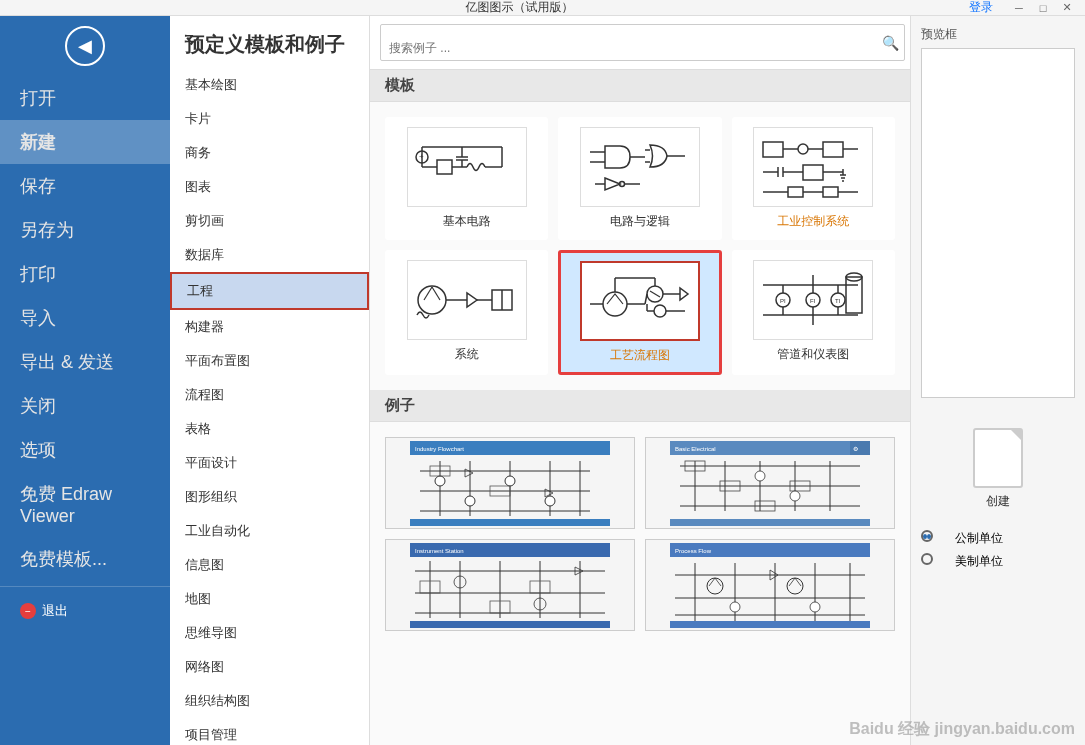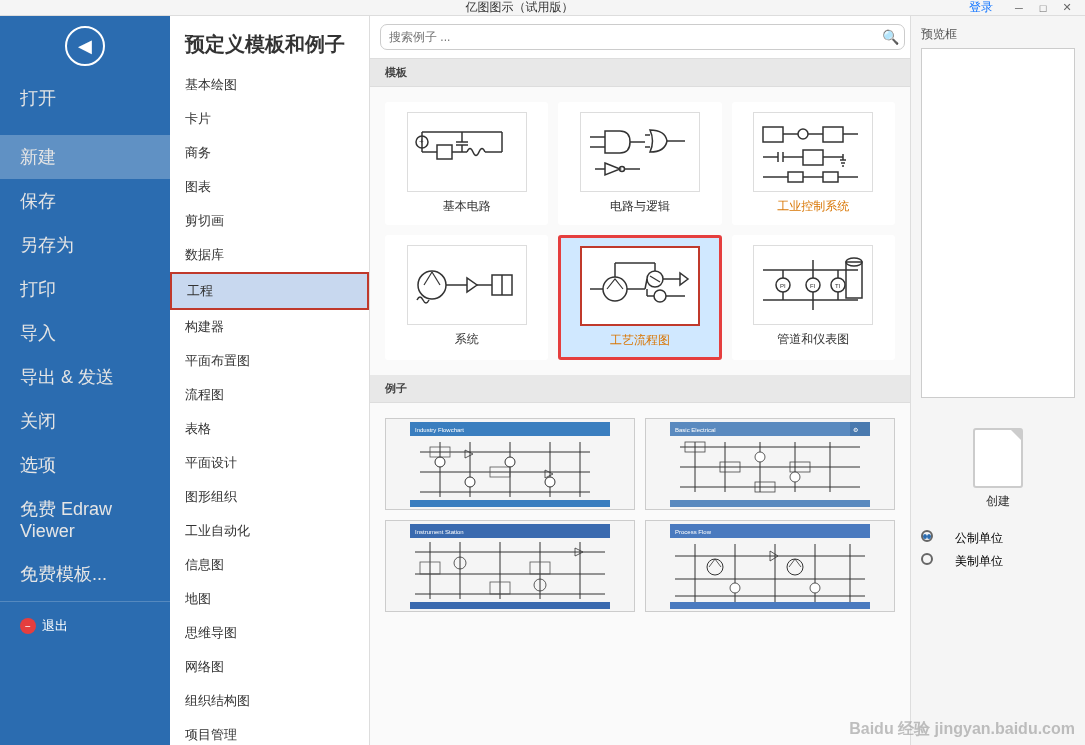--- a/index.html
+++ b/index.html
@@ -43,21 +43,21 @@
       color: white;
       font-size: 18px;
     }
     .sidebar-item {
       color: #e5e5e5;
       padding: 10px 20px;
       cursor: pointer;
       font-size: 18px;
       transition: background 0.1s;
     }
-    .sidebar-item.active { background: rgba(255,255,255,0.25); font-weight: normal; margin-top: 15px; }
+    .sidebar-item.active { background: rgba(255,255,255,0.25); font-weight: bold; }
     .sidebar-divider { height: 1px; background: rgba(255,255,255,0.2); margin: 5px 0; }
     .sidebar-exit { display: flex; align-items: center; gap: 6px; color: white; padding: 10px 20px; cursor: pointer; }
     .exit-icon { width: 16px; height: 16px; background: #e53e3e; border-radius: 50%; display: inline-flex; align-items: center; justify-content: center; color: white; font-size: 10px; }
 
     
     .content-area { display: flex; flex: 1; overflow: hidden; }
 
     
     .category-panel {
       width: 200px;
@@ -90,21 +90,21 @@
       overflow: hidden;
       display: flex;
       flex-direction: column;
       background: #fafafa;
     }
     .templates-scrollable { flex: 1; overflow-y: auto; padding: 0; }
 
     .section-header {
       background: #e8e8e8;
       padding: 6px 15px;
-      font-size: 11px;
+      font-size: 15px;
       font-weight: bold;
       color: #444;
       border-bottom: 1px solid #ddd;
       position: sticky;
       top: 0;
       z-index: 1;
     }
 
     .template-grid {
       display: grid;
@@ -311,21 +311,21 @@
         <div class="category-list-item">网络图</div>
         <div class="category-list-item">组织结构图</div>
         <div class="category-list-item">项目管理</div>
 
       </div>
     </div>
 
     <div class="templates-area">
 
       <div style="padding: 8px 10px; background: #fff; border-bottom: 1px solid #ddd; display: flex; align-items: center;">
-        <input type="text" style="flex: 1 1 0%; padding: 5px 28px 5px 8px; border: 1px solid rgb(204, 204, 204); border-radius: 7px; font-size: 12px; outline: none;" placeholder="搜索例子 ...">
+        <input type="text" style="flex: 1 1 0%; padding: 16px 28px 5px 8px; border: 1px solid rgb(204, 204, 204); border-radius: 2px; font-size: 12px; outline: none;" placeholder="搜索例子 ...">
         <span style="margin-left:-22px; color:#999; font-size:14px;">🔍</span>
       </div>
 
       <div class="templates-scrollable">
 
         <div class="section-header">模板</div>
 
         <div class="template-grid">
 
           <div class="template-item">

